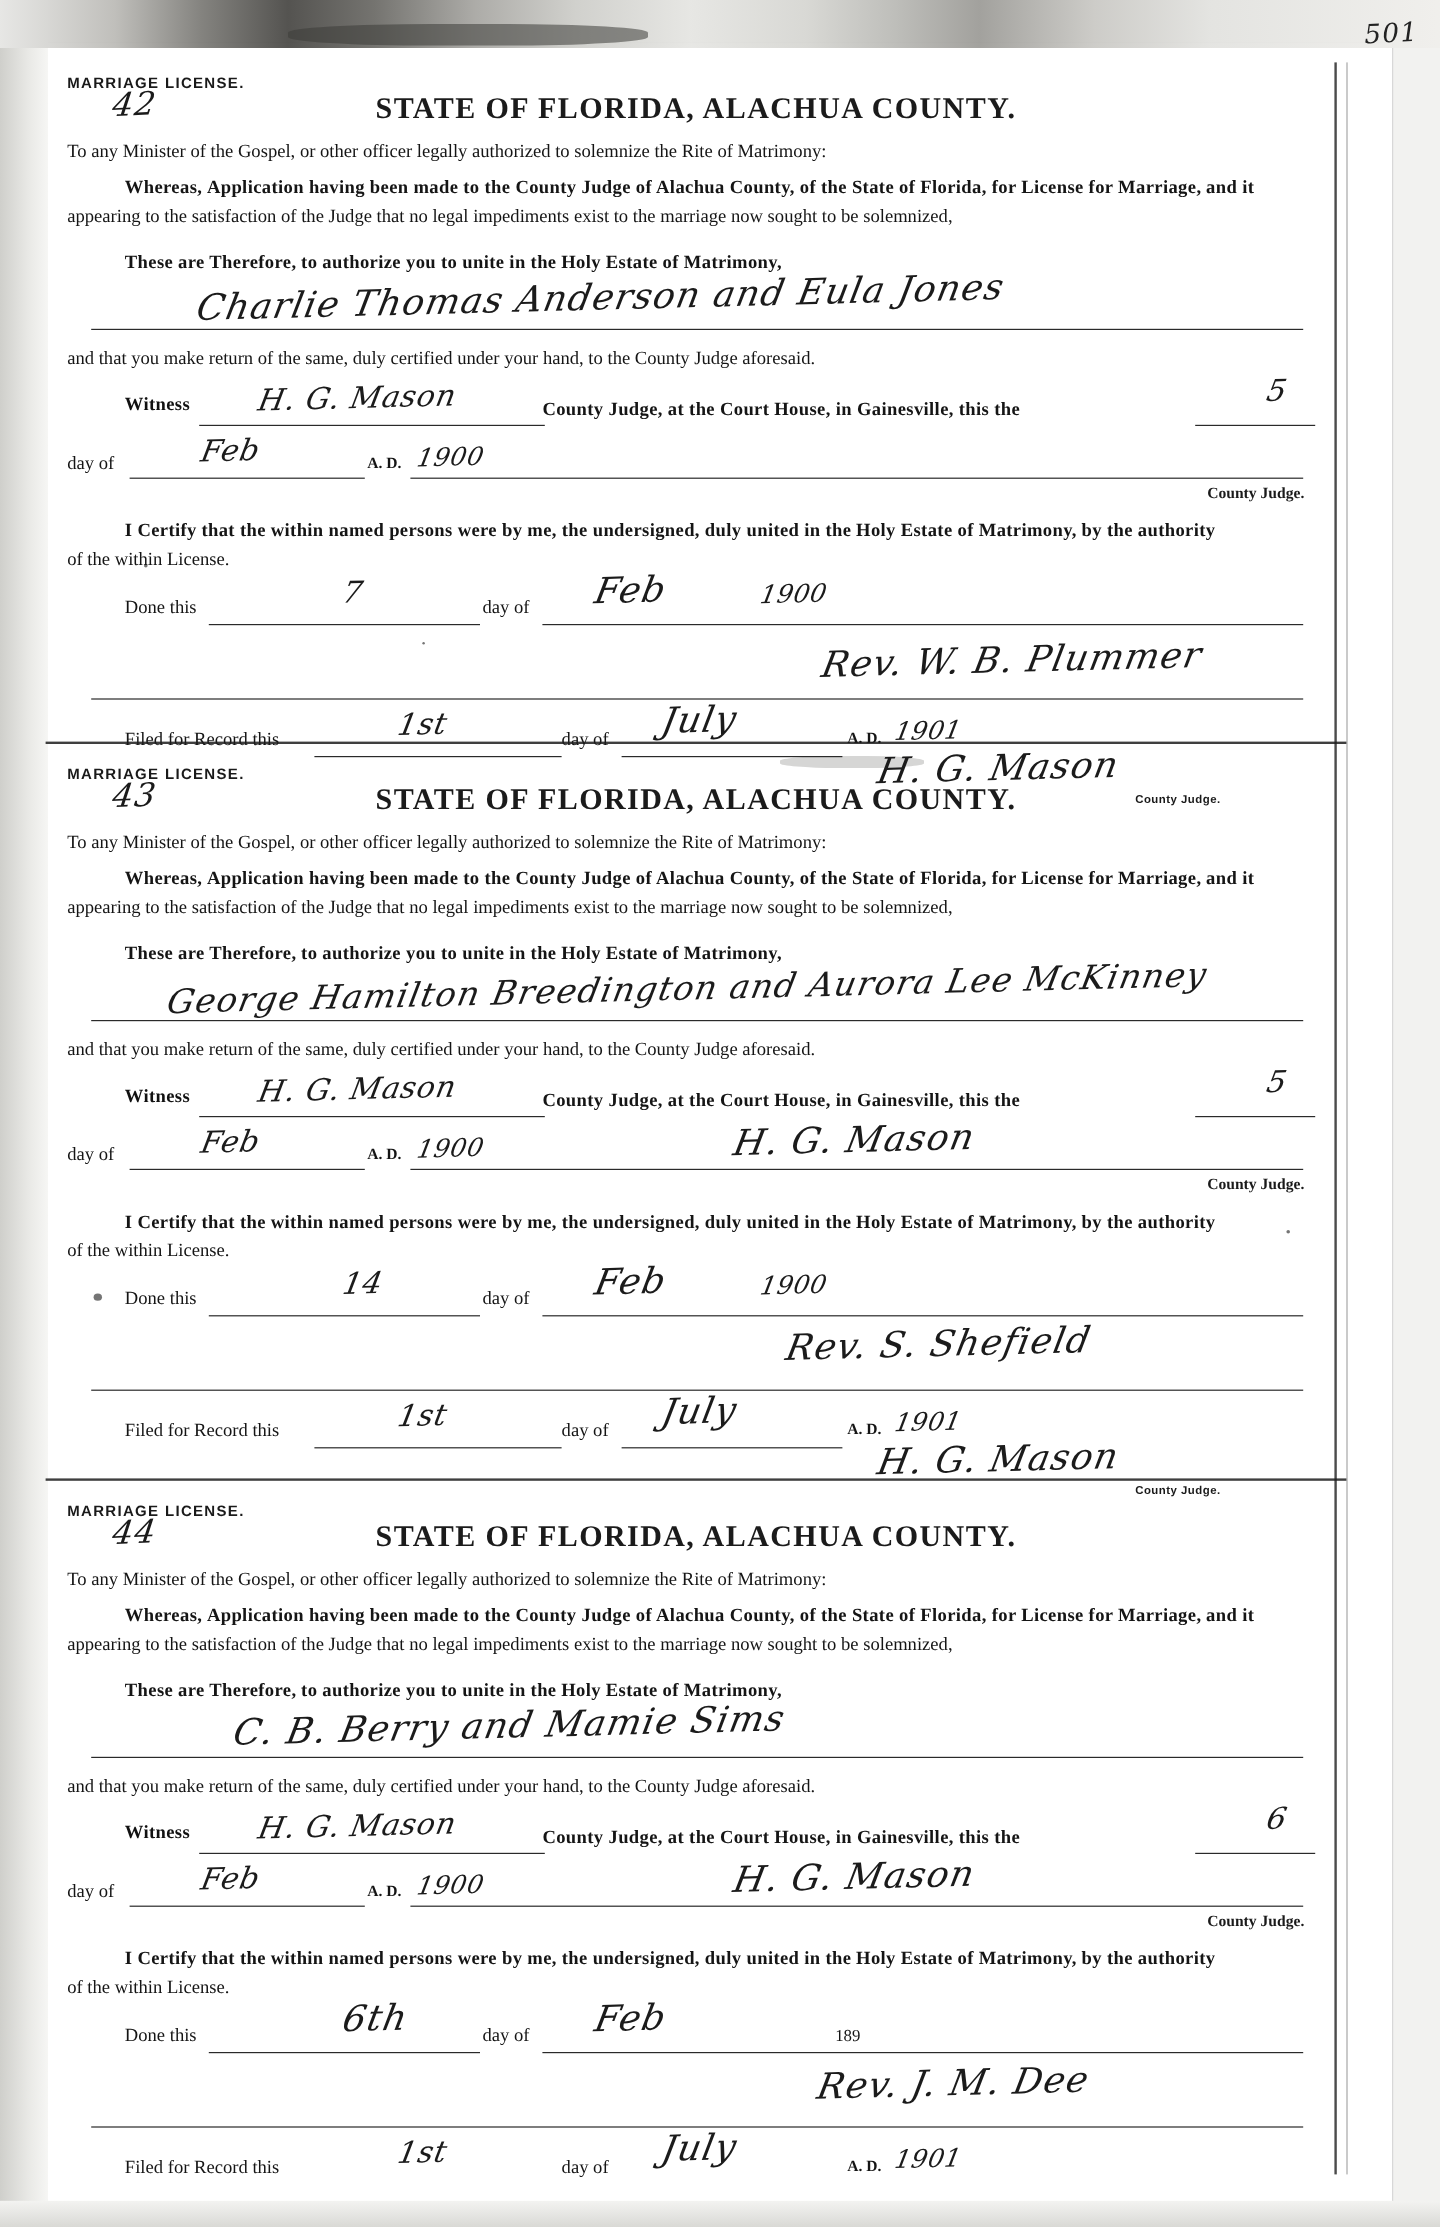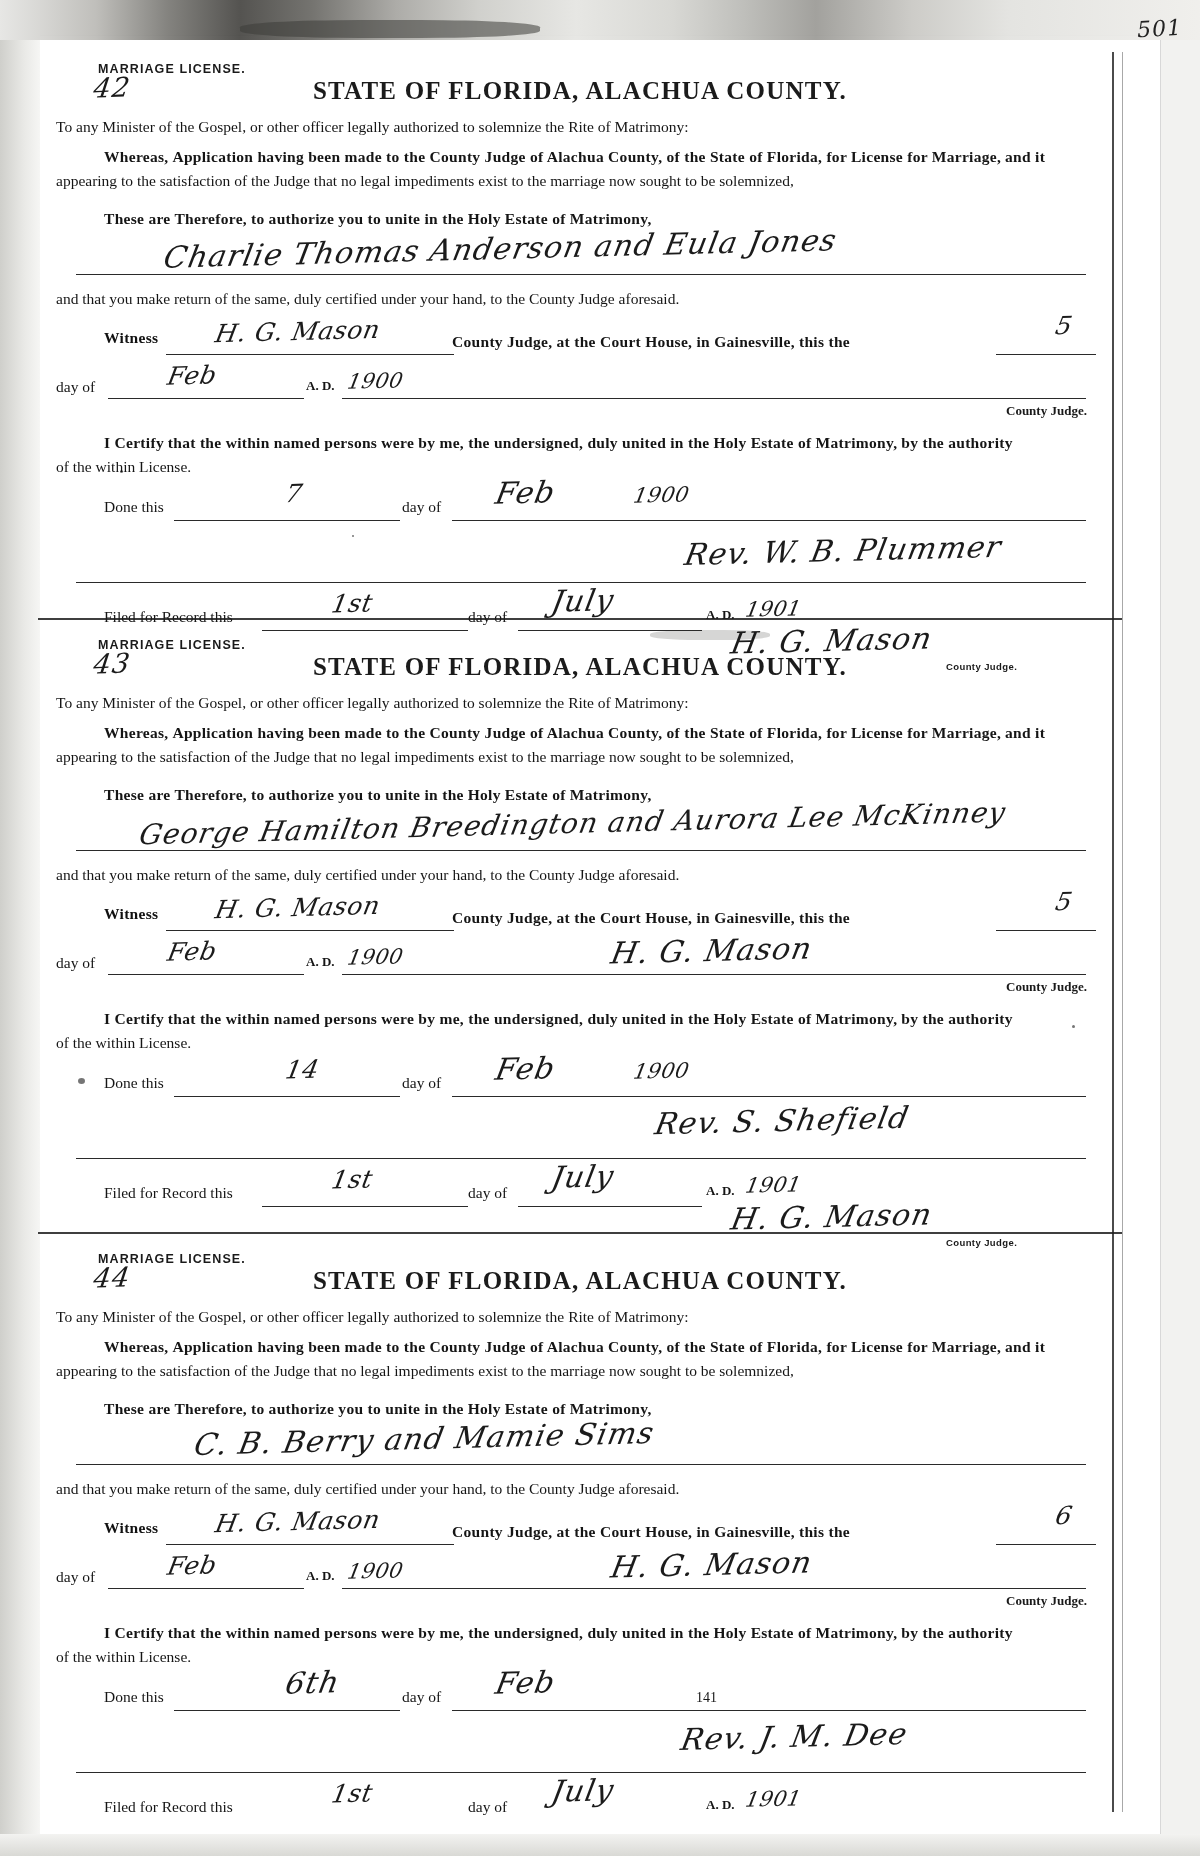--- a/index.html
+++ b/index.html
@@ -100,21 +100,20 @@
     background: #1d1d1d;
     opacity: .85;
   }
 
   .lic-head {
     font-family: "Liberation Sans", sans-serif;
     font-size: 12.5px;
     font-weight: bold;
     letter-spacing: 1.1px;
     color: #1a1a1a;
-    margin-left: 42px;
   }
   .lic-number {
     font-family: "DejaVu Serif", serif;
     font-size: 27px;
     font-style: italic;
     color: #1a1a1a;
     margin-left: 38px;
     margin-top: -4px;
     letter-spacing: 1px;
     transform: rotate(-2deg);
@@ -459,21 +458,21 @@
       <span class="gothic">Holy Estate of Matrimony,</span>
       <span class="gothic">by the authority</span>
     </div>
     <div class="body-line">of the within License.</div>
 
     <div style="position:relative;height:46px;margin-top:8px;">
       <span class="body-line abs" style="left:48px;top:8px;">Done this</span>
       <span class="hand big skew abs" style="left:230px;top:-12px;">6th</span>
       <span class="body-line abs" style="left:346px;top:8px;">day of</span>
       <span class="hand big skew abs" style="left:440px;top:-12px;">Feb</span>
-      <span class="body-line abs" style="left:640px;top:10px;font-size:14px;">141</span>
+      <span class="body-line abs" style="left:640px;top:10px;font-size:14px;">189</span>
       <div class="wline abs" style="left:118px;top:32px;width:226px;"></div>
       <div class="wline abs" style="left:396px;top:32px;width:634px;"></div>
     </div>
 
     <div style="position:relative;height:56px;">
       <span class="hand big skew abs" style="left:626px;top:-4px;">Rev. J. M. Dee</span>
       <div class="wline abs" style="left:20px;top:48px;width:1010px;"></div>
     </div>
 
     <div style="position:relative;height:66px;margin-top:6px;">

